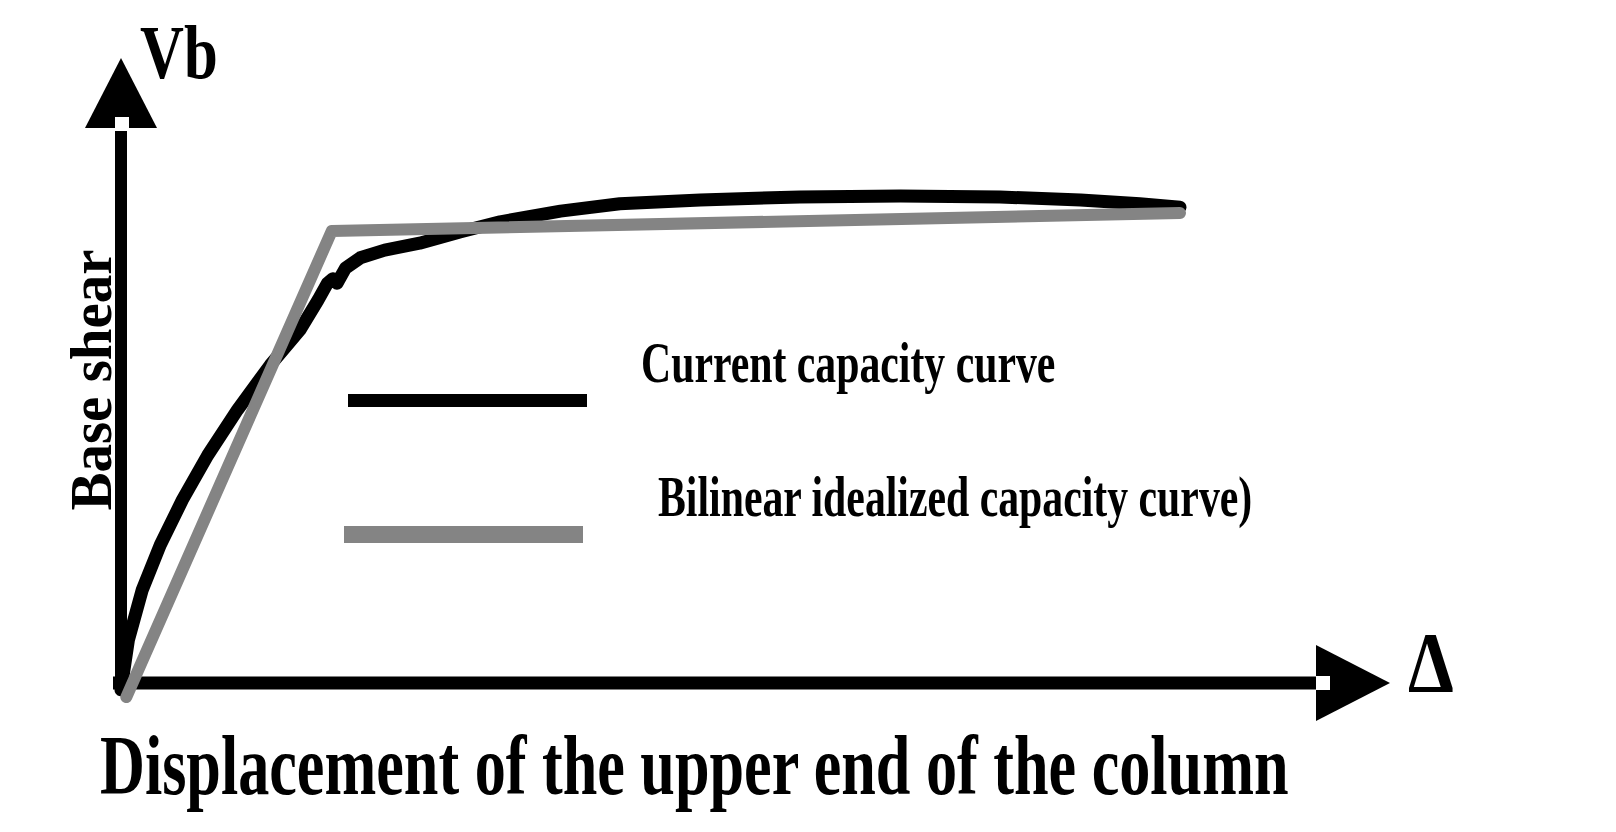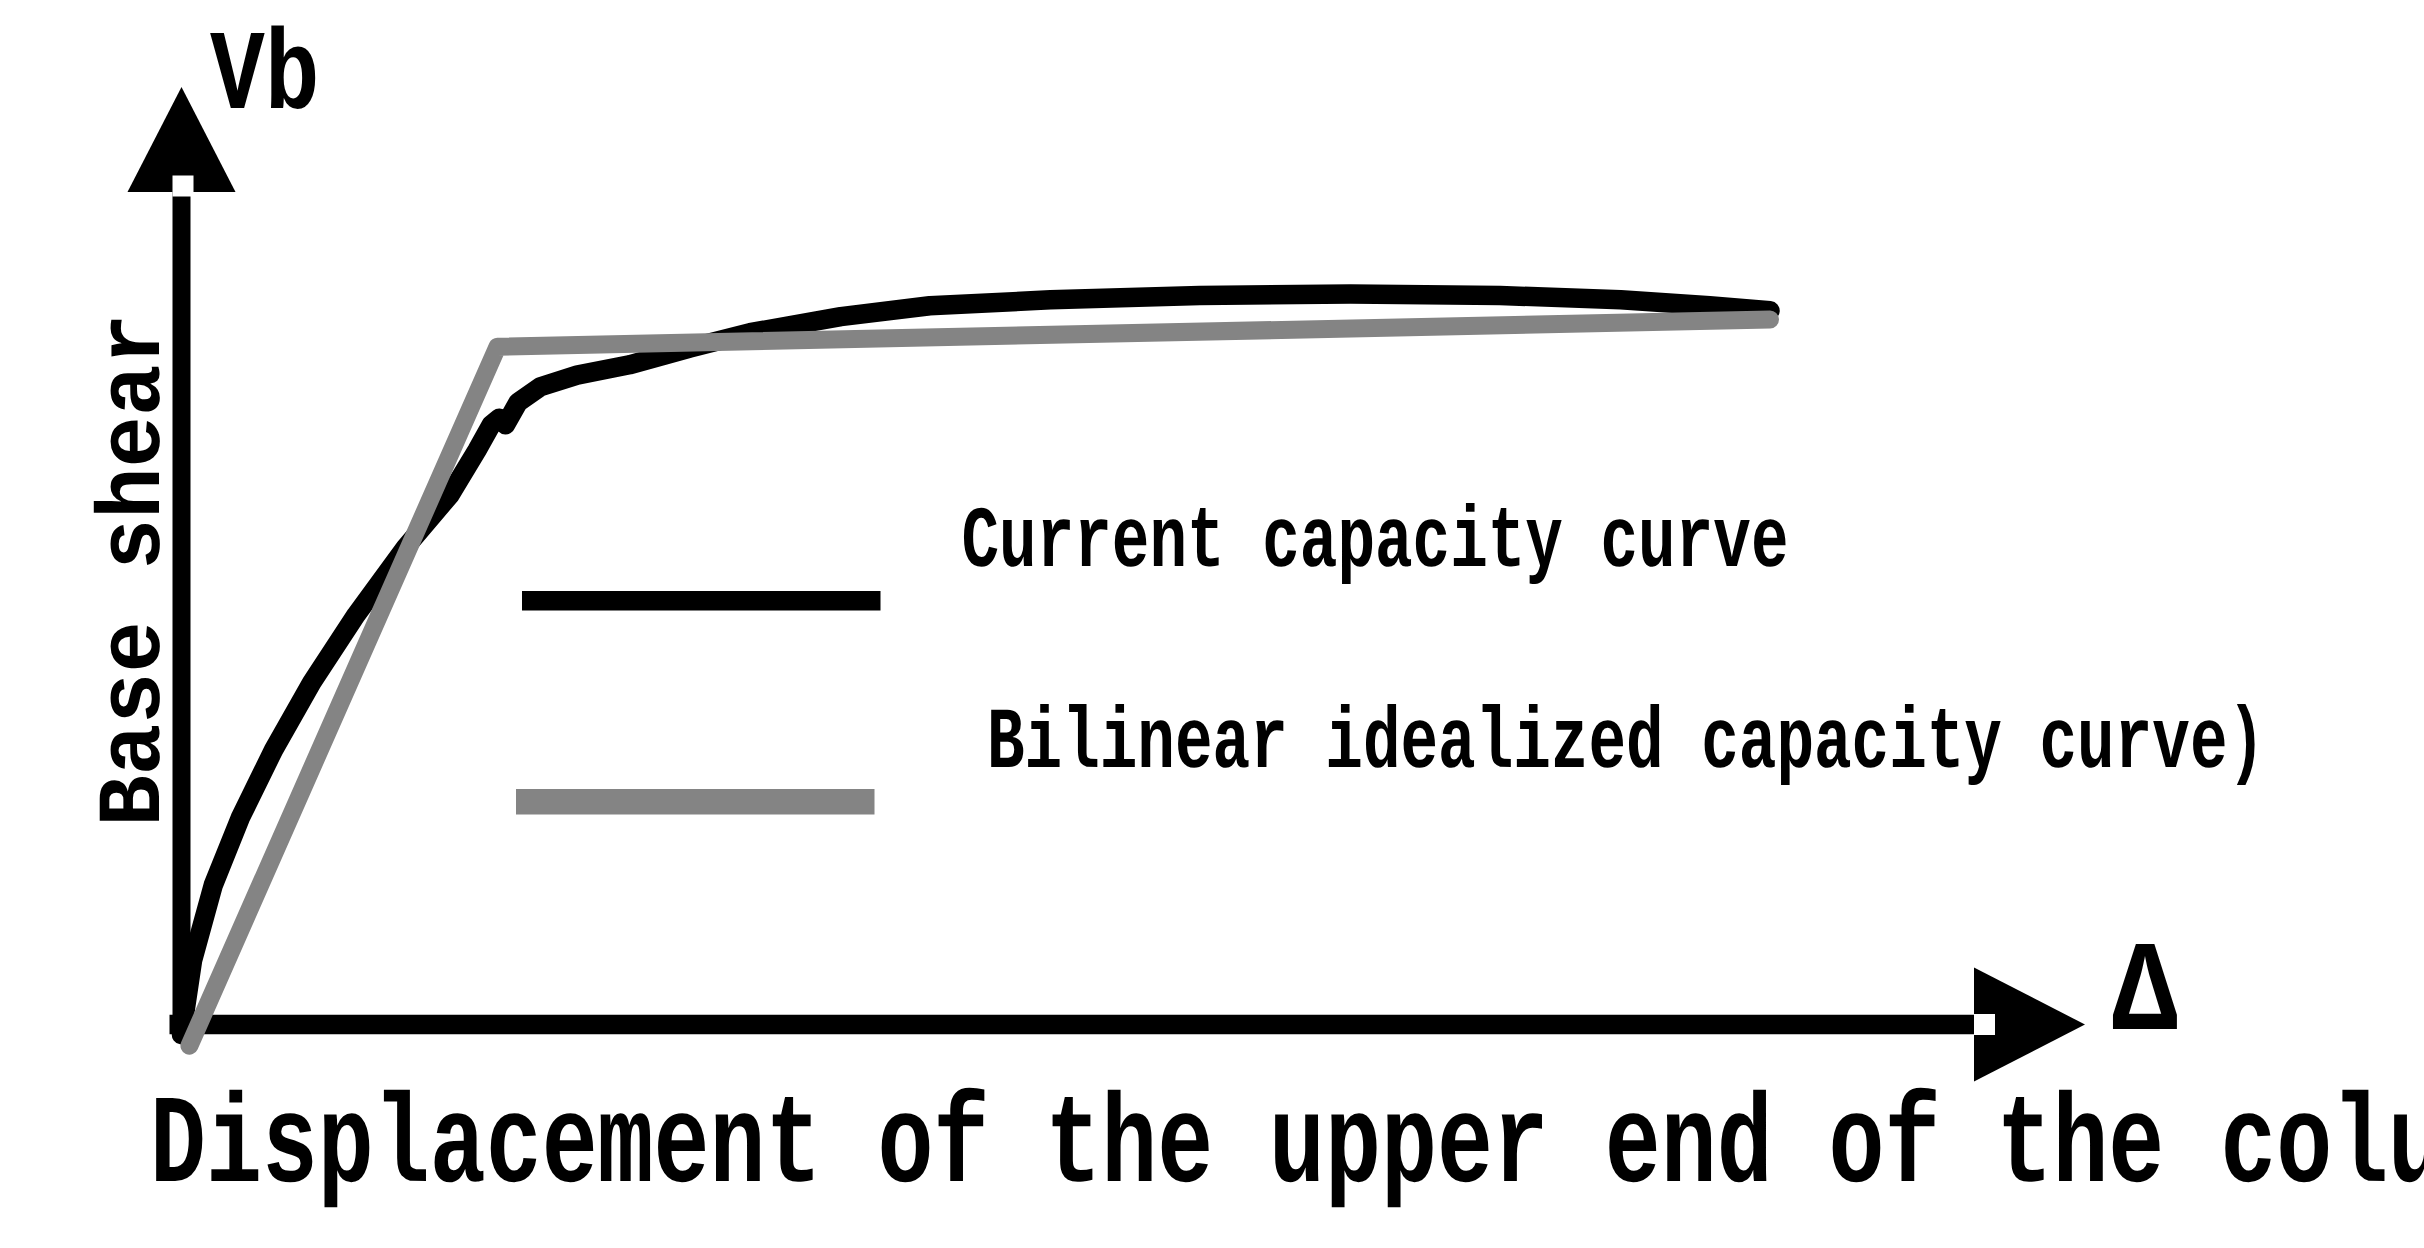--- a/index.html
+++ b/index.html
@@ -2,21 +2,21 @@
 <html><head>
 <meta charset="utf-8">
 <style>
   html, body { margin: 0; padding: 0; background: #ffffff; }
   #figure {
     position: relative;
     width: 1616px;
     height: 832px;
     background: #ffffff;
     overflow: hidden;
-    font-family: Liberation Mono, monospace;
+    font-family: Liberation Serif, serif;
   }
   #plot-svg {
     position: absolute;
     left: 0; top: 0;
     width: 1616px; height: 832px;
   }
   .label {
     position: absolute;
     font-weight: bold;
     color: #000000;

